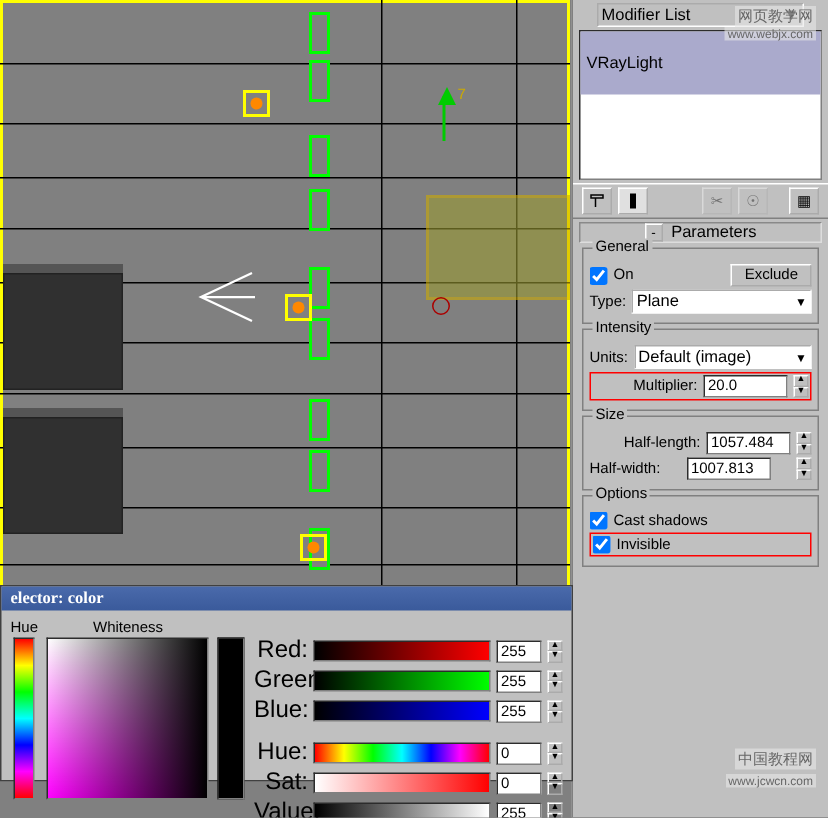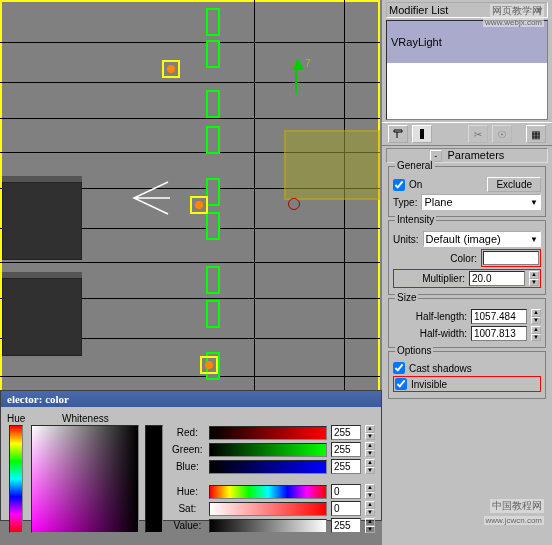--- a/index.html
+++ b/index.html
@@ -13,21 +13,21 @@
 .light-glyph .dot{width:8px;height:8px;border-radius:50%;background:#ff8800}
 .bldg{position:absolute;left:2px;width:80px;height:78px;background:#303030;border:1px solid #222}
 .bldg-top{position:absolute;left:2px;width:80px;height:6px;background:#555}
 .arrow{position:absolute;width:40px;height:40px}
 .axis-z{position:absolute;width:8px;height:30px;border-left:2px solid #00cc00}
 .axis-tri{width:0;height:0;border:6px solid transparent;border-bottom:12px solid #00cc00;position:absolute;top:-12px;left:-5px}
 .yellow-area{position:absolute;left:284px;top:130px;width:96px;height:70px;border:2px solid #ccaa00;background:#999933;opacity:0.6}
 
 
 .panel{position:absolute;right:0;top:0;width:171px;height:545px;background:#c0c0c0;border-left:1px solid #808080}
-.psec{margin:2px 4px;background:#c0c0c0}
+.psec{margin:2px 16px;background:#c0c0c0}
 .pheader{background:#c0c0c0;border:1px inset #fff;font-size:10px;padding:1px 2px}
 .mod-list{height:100px;background:#fff;border:1px inset #808080;margin:2px 4px;font-size:10px}
 .mod-item{padding:15px 4px}
 .toolbar{display:flex;gap:4px;padding:2px 6px;border-top:1px solid #fff;border-bottom:1px solid #808080}
 .tbtn{width:20px;height:18px;border:1px outset #fff;background:#c0c0c0;display:flex;align-items:center;justify-content:center;font-size:10px}
 .tbtn svg{width:12px;height:12px}
 .collapse-btn{width:12px;height:12px;border:1px outset #fff;background:#c0c0c0;display:inline-flex;align-items:center;justify-content:center;font-size:9px;margin-right:3px}
 .params-title{text-align:center;border:1px inset #ddd;margin:2px 4px;padding:0;font-size:10px;position:relative}
 .group{border:1px solid #808080;margin:3px 6px;padding:8px 4px 4px;position:relative}
 .group-label{position:absolute;top:-7px;left:6px;background:#c0c0c0;padding:0 2px;font-size:10px}
@@ -49,21 +49,21 @@
 .colorpick{position:absolute;left:0;top:390px;width:382px;height:131px;background:#c0c0c0;border:1px solid #404040}
 .cp-title{background:linear-gradient(#4a6aab,#3a5a9b);color:#fff;padding:2px 6px;font-family:"MS Sans Serif";font-size:11px;font-weight:bold}
 .cp-body{display:flex;padding:6px;gap:6px}
 .cp-col{display:flex;flex-direction:column;align-items:center;gap:1px}
 .cp-lbl{font-size:10px}
 .hue-strip{width:14px;height:108px;background:linear-gradient(red,yellow,lime,cyan,blue,magenta,red);border:1px inset #808080}
 .whit-box{width:108px;height:108px;background:linear-gradient(to right,#fff,#000),linear-gradient(to bottom,rgba(255,0,255,0),magenta);background-blend-mode:multiply;border:1px inset #808080;position:relative}
 .blk-strip{width:18px;height:108px;background:#000;border:1px inset #808080}
 .cp-fields{flex:1;display:flex;flex-direction:column;gap:2px;padding-top:12px}
 .cp-row{display:flex;align-items:center;gap:4px}
-.cp-row label{width:36px;text-align:center;font-size:10px}
+.cp-row label{width:36px;text-align:right;font-size:16px}
 .grad{flex:1;height:14px;border:1px inset #808080}
 .cp-num{width:30px;height:15px;background:#fff;border:1px inset #808080;font-size:10px;padding:0 2px;display:flex;align-items:center}
 </style>
 </head>
 <body>
 
 <div class="viewport">
   <div class="vp-border"></div>
   <div id="vp-dyn">
       <div class="hline" style="top: 42px;"></div>
@@ -163,47 +163,41 @@
 
   <div class="group">
     <span class="group-label">Intensity</span>
     <div class="row">
       <label>Units:</label>
       <div class="drop">
           <span>Default (image)</span>
           <span class="arr">▼</span>
         </div>
     </div>
-    <div class="row" style="justify-content:flex-end">
-      <label>Color:</label>
-      <span class="redbox">
-          <div class="swatch"></div>
-        </span>
-    </div>
     <div class="row redbox" style="justify-content:flex-end">
       <label>Multiplier:</label>
       <div class="numfield">20.0</div>
       <div class="spin">
           <div>▲</div>
           <div>▼</div>
         </div>
     </div>
   </div>
 
   <div class="group">
     <span class="group-label">Size</span>
     <div class="row" style="justify-content:flex-end">
       <label>Half-length:</label>
       <div class="numfield">1057.484</div>
       <div class="spin">
           <div>▲</div>
           <div>▼</div>
         </div>
     </div>
-    <div class="row" style="justify-content:flex-end">
+    <div class="row" style="justify-content:space-between">
       <label>Half-width:</label>
       <div class="numfield">1007.813</div>
       <div class="spin">
           <div>▲</div>
           <div>▼</div>
         </div>
     </div>
   </div>
 
   <div class="group">

